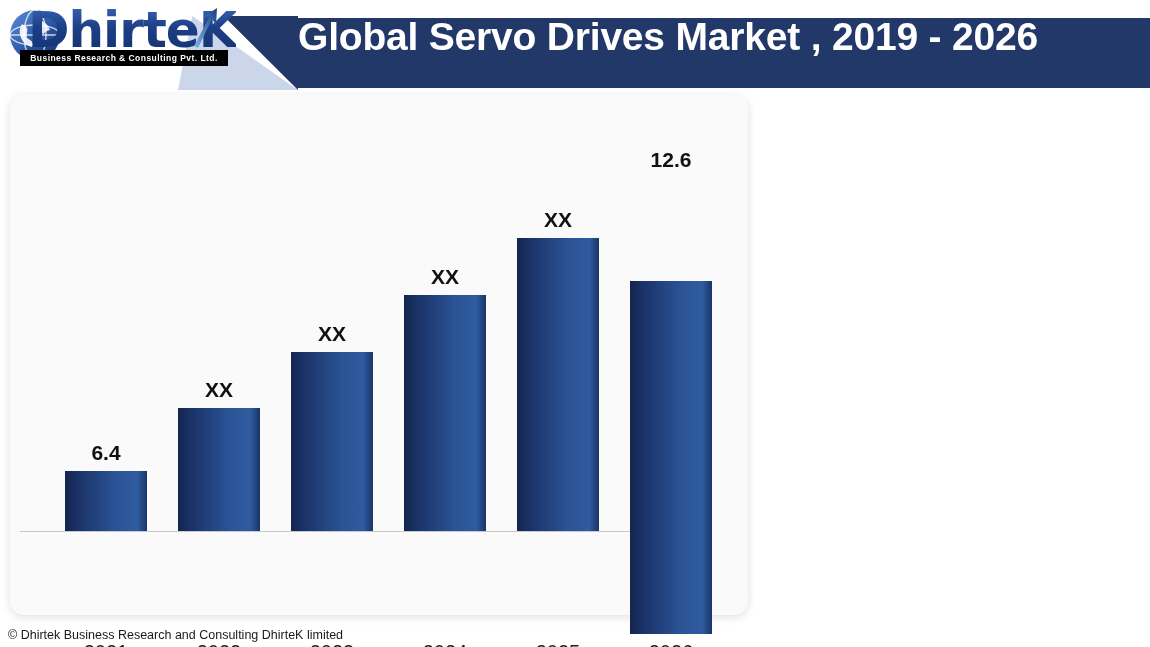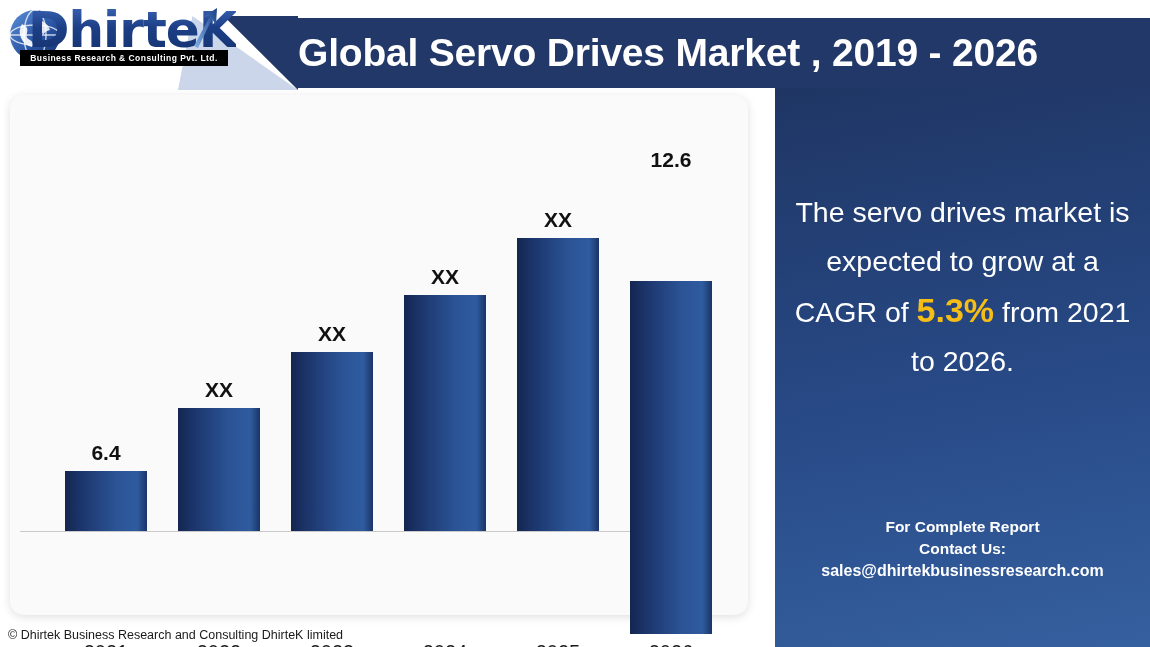--- a/index.html
+++ b/index.html
@@ -61,21 +61,21 @@
     position: absolute;
     left: 0; top: 0;
     width: 120px; height: 74px;
     background: #223868;
     clip-path: polygon(100% 0%, 100% 100%, 38% 0%);
   }
 
   .header-title {
     position: absolute;
     left: 298px;
-    top: 24px;
+    top: 8px;
     width: 840px;
     height: 60px;
     line-height: 58px;
     color: #ffffff;
     font-size: 39px;
     font-weight: bold;
     letter-spacing: -0.2px;
     white-space: nowrap;
   }
 
@@ -320,28 +320,16 @@
         <div class="xtick" style="left: 55px;">2021</div>
         <div class="xtick" style="left: 168px;">2022</div>
         <div class="xtick" style="left: 281px;">2023</div>
         <div class="xtick" style="left: 394px;">2024</div>
         <div class="xtick" style="left: 507px;">2025</div>
         <div class="xtick" style="left: 620px;">2026</div>
       </div>
 
   </div>
 
-  <div class="side-panel">
-    <div class="side-text">
-      <span>The servo drives market is expected to grow at a CAGR of</span>
-      <span class="cagr-value">5.3%</span>
-      <span>from 2021 to 2026.</span>
-    </div>
-    <div class="side-contact">
-      <div>For Complete Report</div>
-      <div>Contact Us:</div>
-      <div class="contact-email">sales@dhirtekbusinessresearch.com</div>
-    </div>
-  </div>
 
   <div class="footer">© Dhirtek Business Research and Consulting DhirteK limited</div>
 
 </div>
 
 </body></html>

